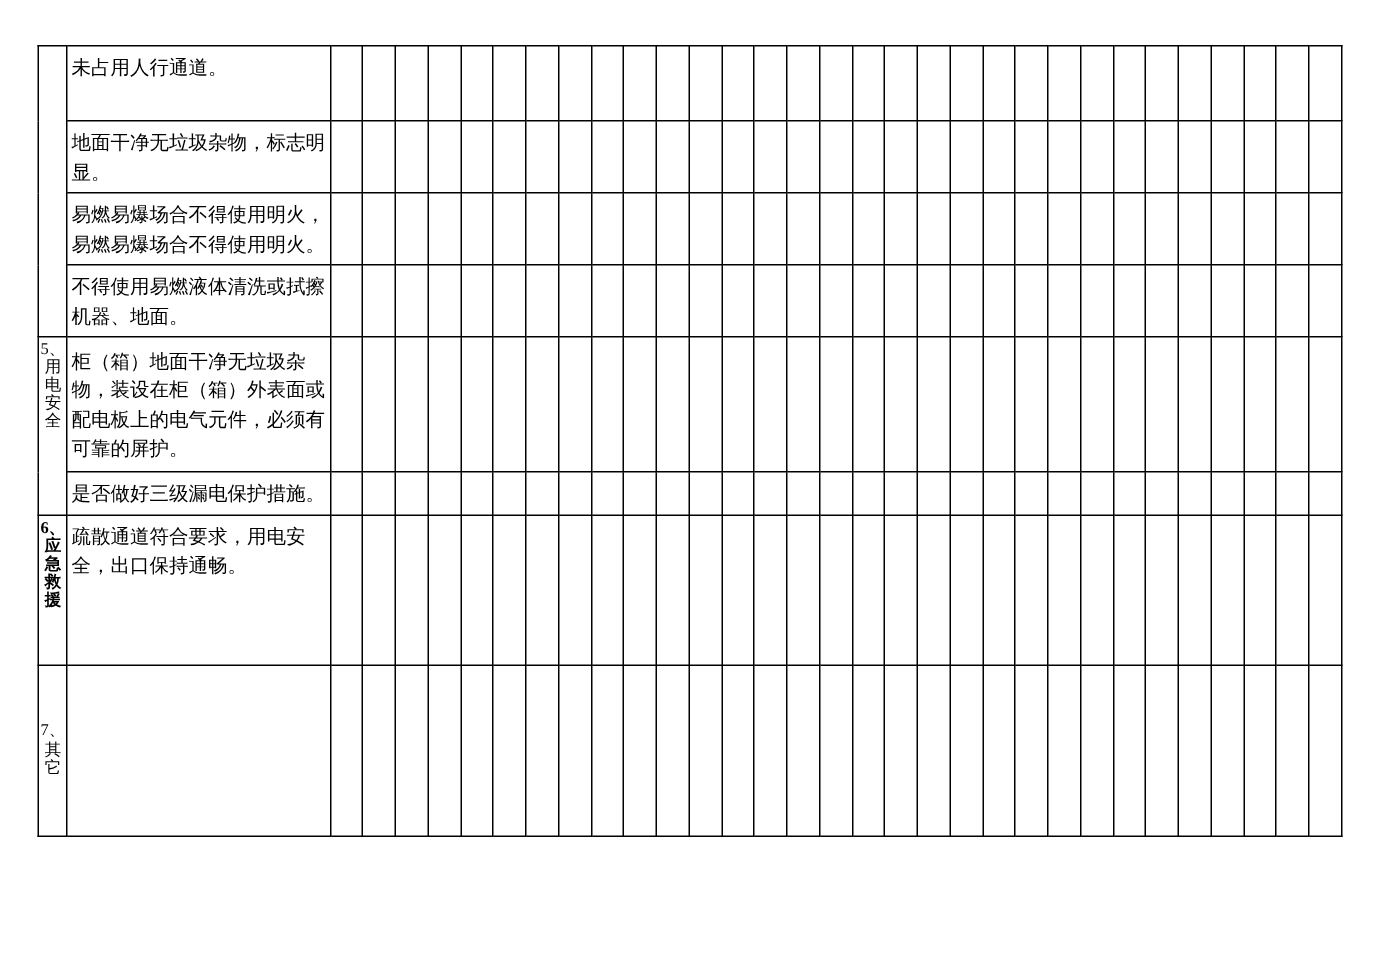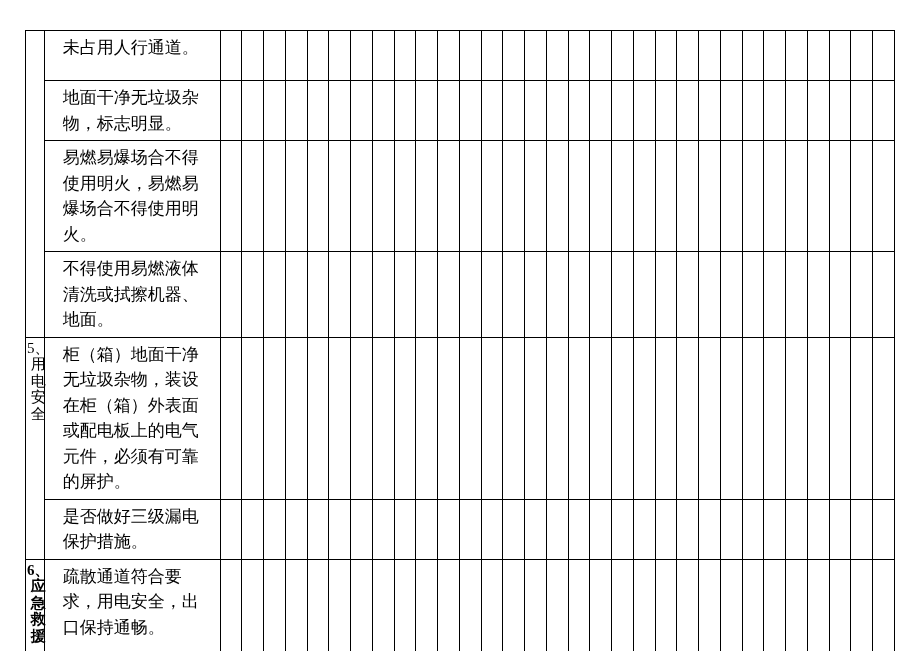--- a/index.html
+++ b/index.html
@@ -21,27 +21,27 @@
     }
     .cat-col {
       width: 18px;
       text-align: center;
       vertical-align: top;
       padding: 2px 1px;
     }
     .cat-text {
       display: inline-block;
       line-height: 1.1;
-      font-size: 15px;
+      font-size: 11px;
     }
     .desc-col {
       width: 170px;
-      padding: 4px 18px;
+      padding: 4px 3px;
       line-height: 1.5;
-      font-size: 17px;
+      font-size: 13px;
     }
     .check-col {
       width: 21px;
     }
     .blank-merged {
       width: 18px;
     }
   </style>
 </head>
 <body>

